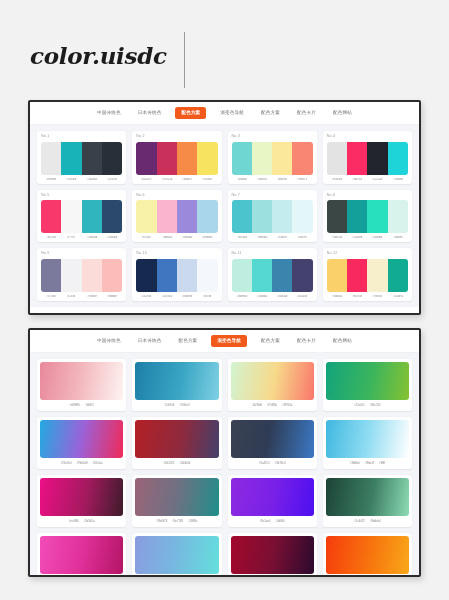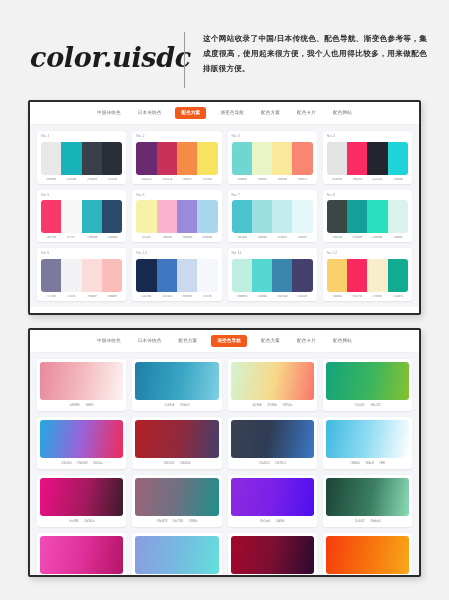--- a/index.html
+++ b/index.html
@@ -14,21 +14,21 @@
   
   .header {
     display: flex; align-items: flex-start;
     padding: 26px 22px 0 30px;
     height: 92px;
   }
   .brand {
     font-family: "DejaVu Serif", serif;
     font-style: italic;
     font-weight: 700;
-    font-size: 27px;
+    font-size: 23px;
     color: #1c1c1c;
     letter-spacing: -0.3px;
     white-space: nowrap;
     margin-top: 16px;
     width: 150px;
   }
   .divider-v {
     width: 1px; height: 56px;
     background: #9a9a9a;
     margin: 6px 18px 0 4px;
@@ -157,21 +157,20 @@
   }
 </style>
 </head>
 <body>
 
 <div class="page">
 
   <div class="header">
     <div class="brand">color.uisdc</div>
     <div class="divider-v"></div>
-    <div class="desc">这个网站收录了中国/日本传统色、配色导航、渐变色参考等，集成度很高，使用起来很方便，我个人也用得比较多，用来做配色排版很方便。</div>
   </div>
 
   <div class="panel" id="panel-palettes">
     <div class="navbar" id="nav-palettes">
         <div class="nav-item">中国传统色</div>
         <div class="nav-item">日本传统色</div>
         <div class="nav-item active">配色方案</div>
         <div class="nav-item">渐变色导航</div>
         <div class="nav-item">配色方案</div>
         <div class="nav-item">配色卡片</div>

